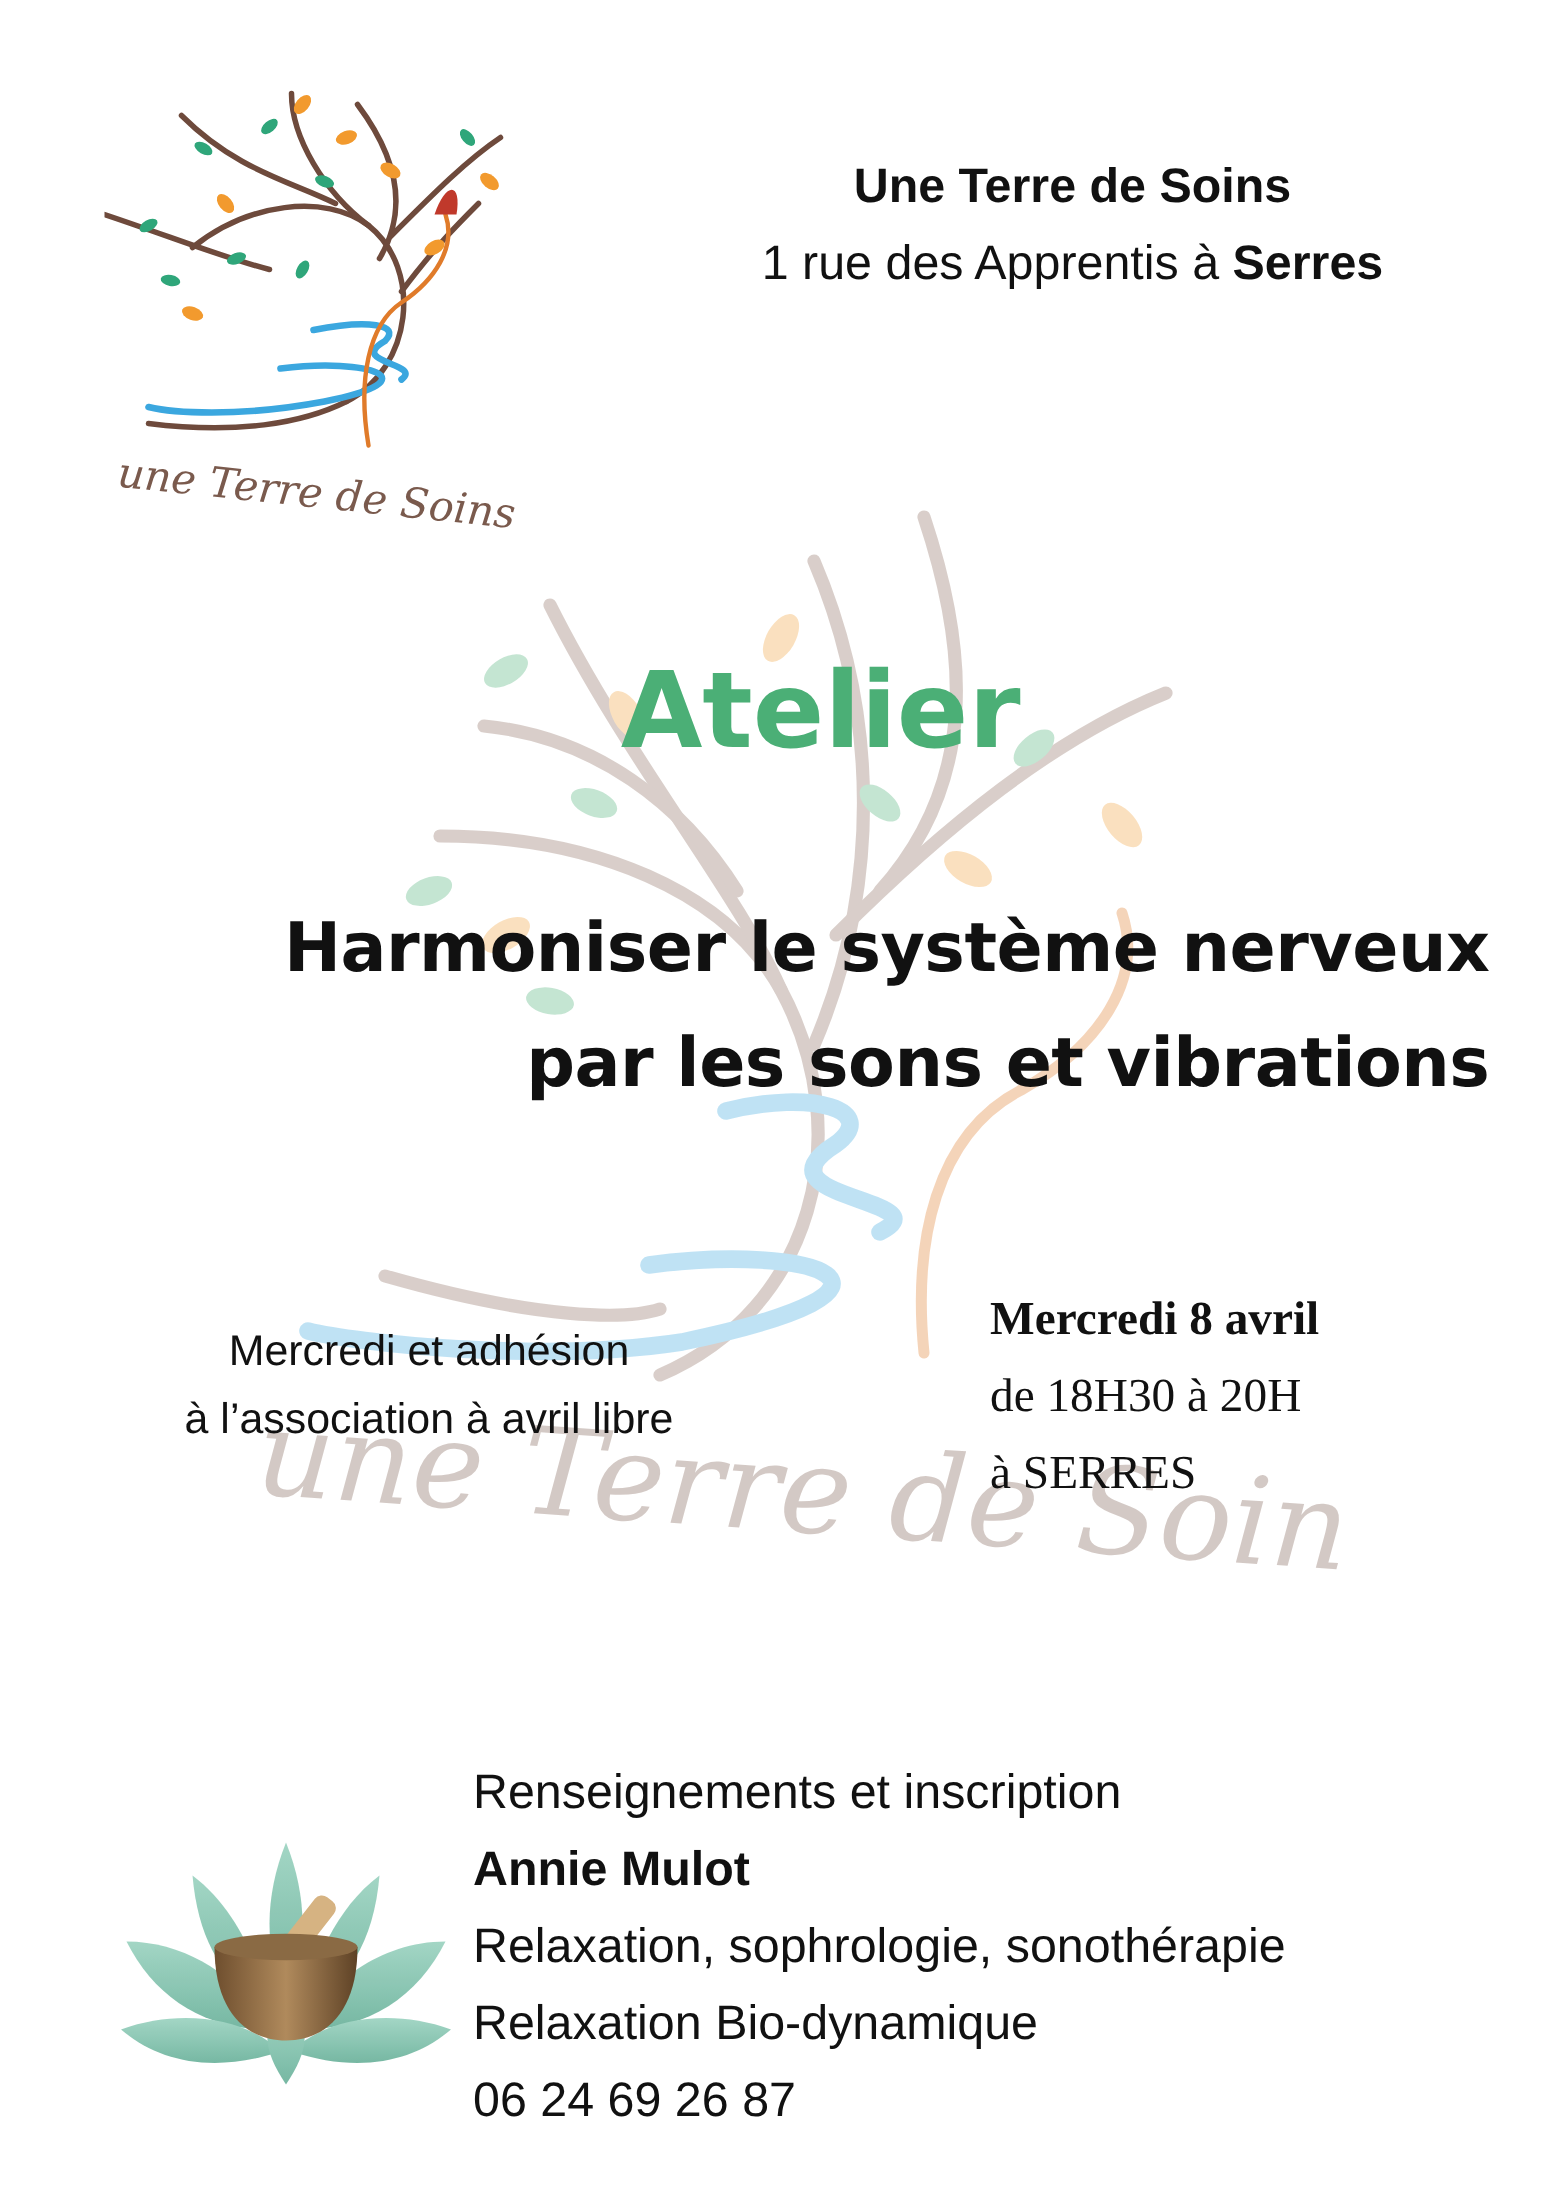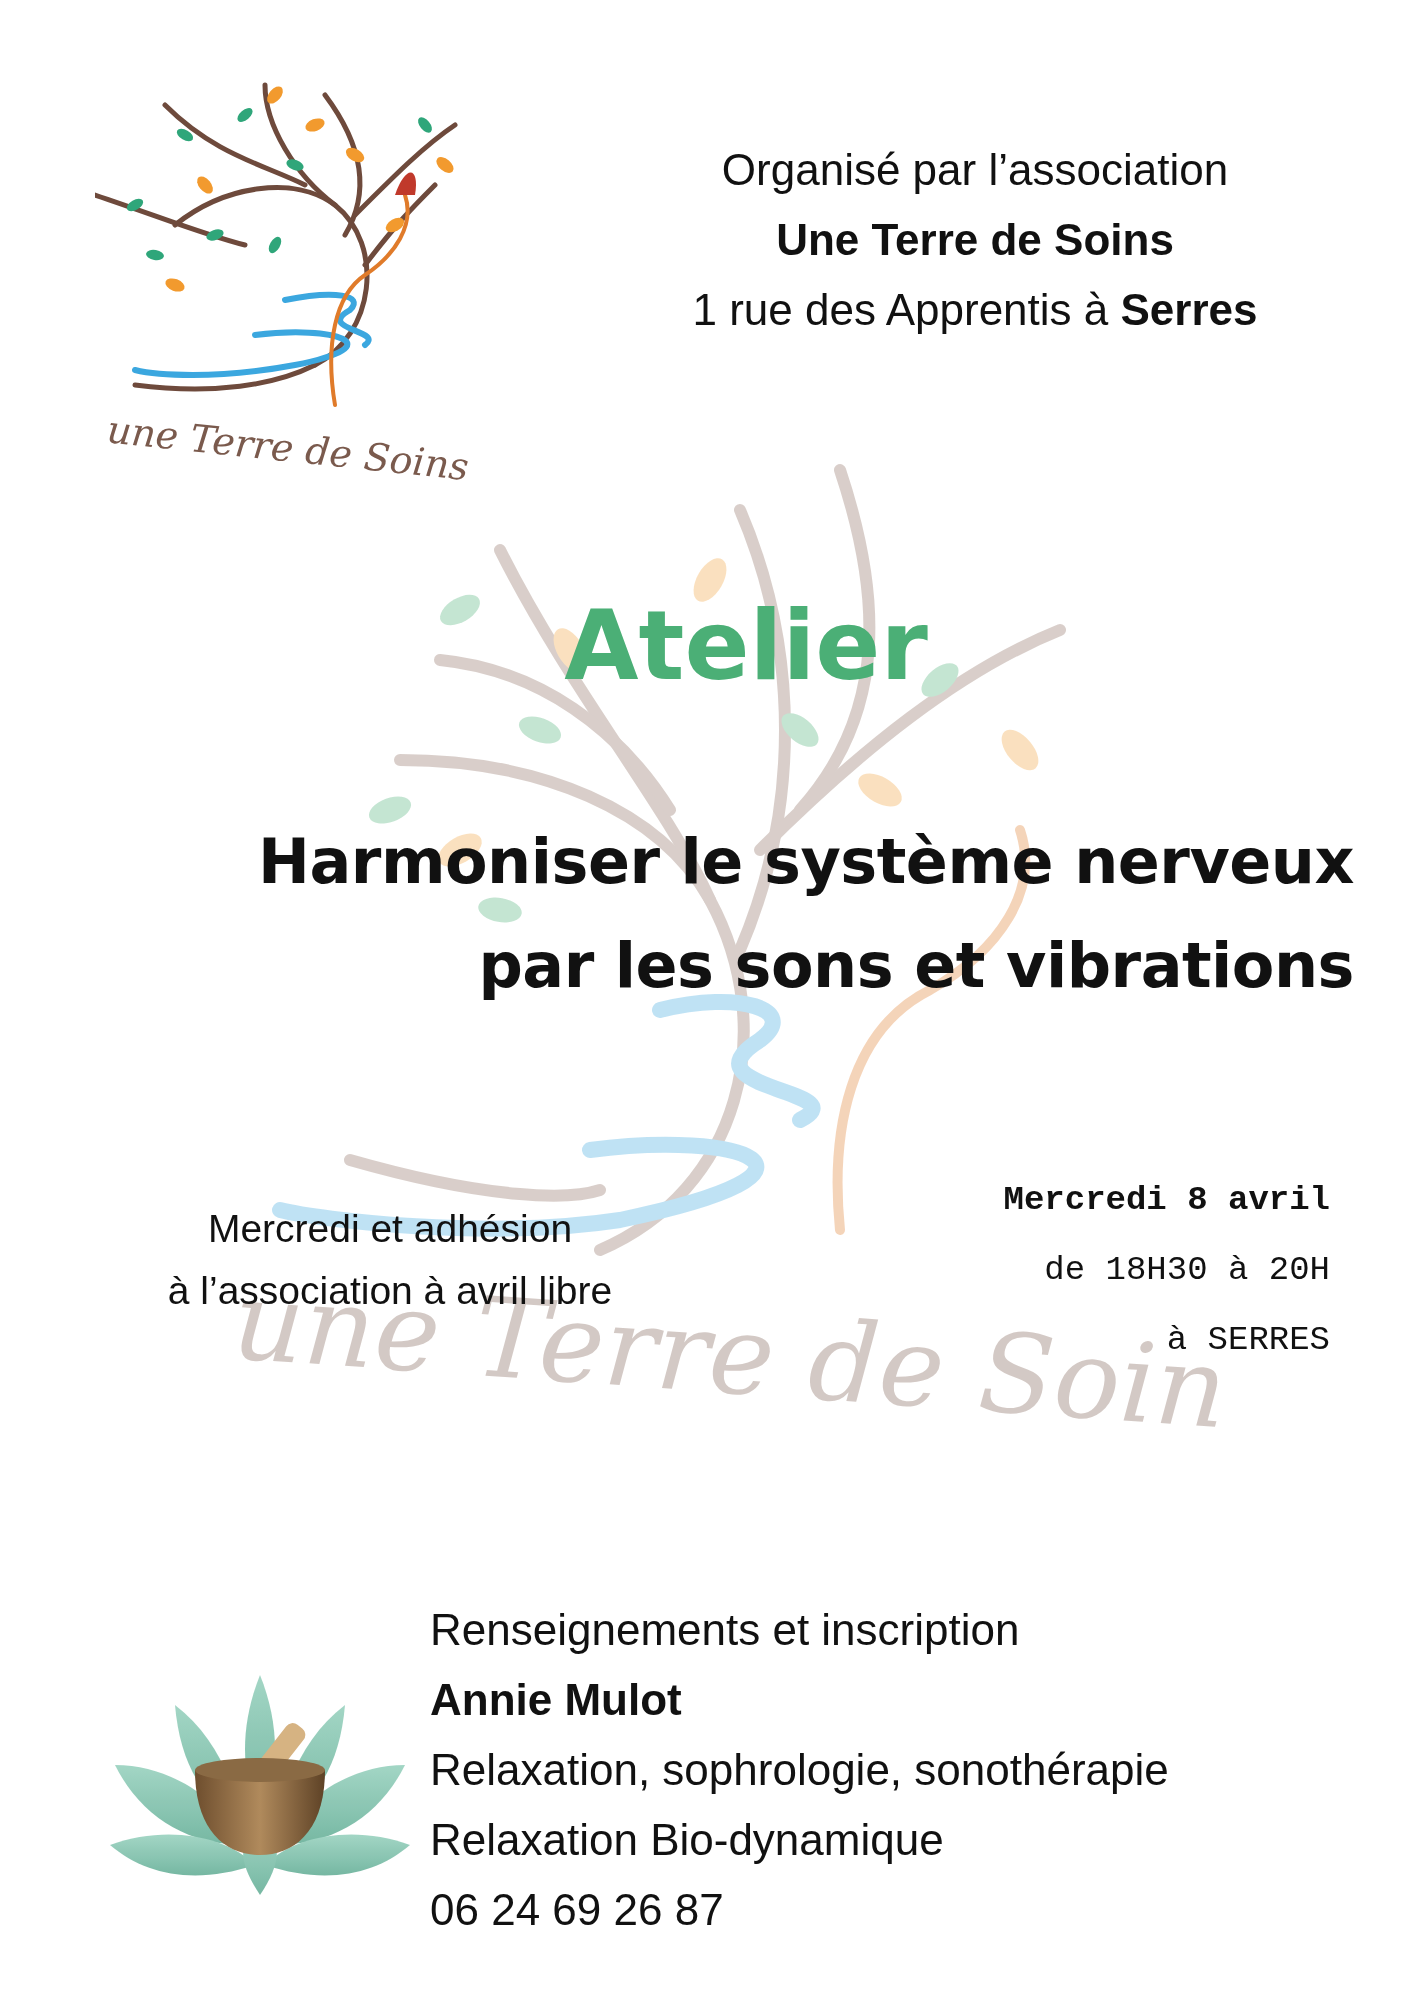--- a/index.html
+++ b/index.html
@@ -5,21 +5,21 @@
     html, body { margin: 0; padding: 0; background: #ffffff; }
     body { width: 1414px; height: 2000px; position: relative; overflow: hidden;
            font-family: "DejaVu Sans", sans-serif; color: #111111; }
     .abs { position: absolute; }
     .watermark { position: absolute; left: 240px; top: 430px; width: 980px; height: 1180px; opacity: 0.32; }
     .org-block { left: 600px; top: 135px; width: 750px; font-size: 44px; line-height: 70px; text-align: center; font-family: "Liberation Sans", sans-serif; }
     .org-block .b { font-weight: bold; }
     .atelier { left: 0; width: 1414px; top: 590px; font-size: 96px; font-weight: bold; color: #4BAF76; text-align: center; font-family: "DejaVu Sans", sans-serif; padding-left: 39px; }
     .title { left: 60px; width: 1294px; top: 810px; font-size: 62px; font-weight: bold; line-height: 104px; text-align: right; font-family: "DejaVu Sans", sans-serif; letter-spacing: -0.5px; }
     .price { left: 100px; width: 580px; top: 1198px; font-size: 39px; line-height: 62px; text-align: center; font-family: "Liberation Sans", sans-serif; }
-    .date { left: 900px; width: 430px; top: 1165px; font-size: 34px; line-height: 70px; text-align: right; font-family: Liberation Mono, monospace; }
+    .date { left: 900px; width: 430px; top: 1165px; font-size: 43px; line-height: 70px; text-align: left; font-family: Liberation Serif, serif; }
     .date .b { font-weight: bold; }
     .contact { left: 430px; width: 930px; top: 1595px; font-size: 44px; line-height: 70px; text-align: left; font-family: "Liberation Sans", sans-serif; }
     .contact .b { font-weight: bold; }
     .logo { left: 95px; top: 65px; width: 400px; height: 420px; }
     .bowl { left: 105px; top: 1655px; width: 310px; height: 260px; }
     .script { font-family: "DejaVu Serif", serif; font-style: italic; fill: #7a5a4d; }
   </style>
 </head>
 <body>
 
@@ -93,21 +93,20 @@
       <ellipse cx="300" cy="160" rx="10" ry="6" transform="rotate(-30 300 160)"></ellipse>
       <ellipse cx="80" cy="220" rx="10" ry="6" transform="rotate(20 80 220)"></ellipse>
       <ellipse cx="220" cy="60" rx="10" ry="6" transform="rotate(-20 220 60)"></ellipse>
       <ellipse cx="350" cy="100" rx="10" ry="6" transform="rotate(40 350 100)"></ellipse>
     </g>
     <text x="10" y="395" class="script" font-size="38" transform="rotate(6 180 395)">une Terre de Soins</text>
   </svg>
 </div>
 
 <div class="abs org-block">
-  <div>Organisé par l’association</div>
   <div class="b">Une Terre de Soins</div>
   <div><span>1 rue des Apprentis à </span><span class="b">Serres</span></div>
 </div>
 
 <div class="abs atelier">Atelier</div>
 
 <div class="abs title">
   <div>Harmoniser le système nerveux</div>
   <div>par les sons et vibrations</div>
 </div>

